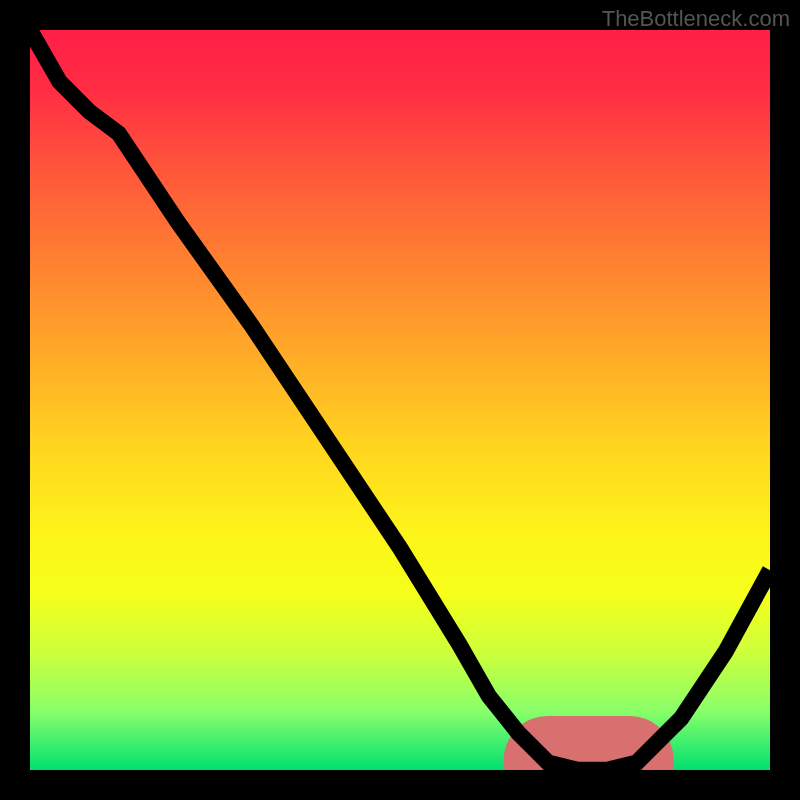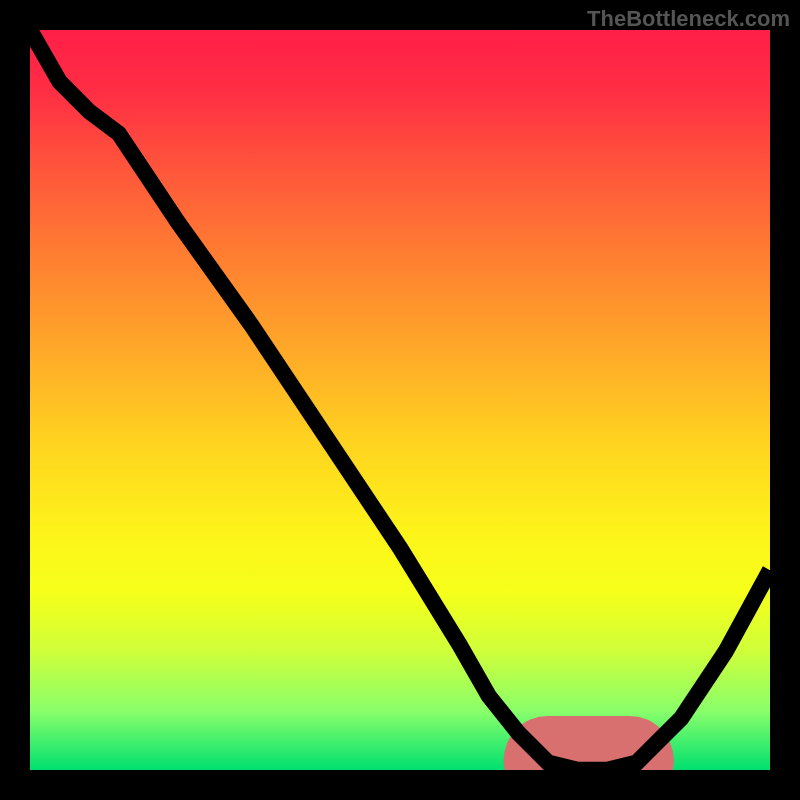--- a/index.html
+++ b/index.html
@@ -1,17 +1,17 @@
 <!DOCTYPE html>
 <html><head>
 <meta charset="utf-8">
 <style>
 * { margin: 0; padding: 0; box-sizing: border-box; }
 body { background: #000; width: 800px; height: 800px; position: relative; font-family: Arial, sans-serif; }
-.watermark { position: absolute; top: 6px; right: 10px; color: #555; font-size: 22px; font-weight: 700; z-index: 10; }
+.watermark { position: absolute; top: 6px; right: 10px; color: #555; font-size: 22px; font-weight: 400; z-index: 10; }
 .plot-area {
   position: absolute;
   left: 30px;
   top: 30px;
   width: 740px;
   height: 740px;
   background: linear-gradient(to bottom,
     #ff1f47 0%,
     #ff2d44 8%,
     #ff5a3a 20%,

